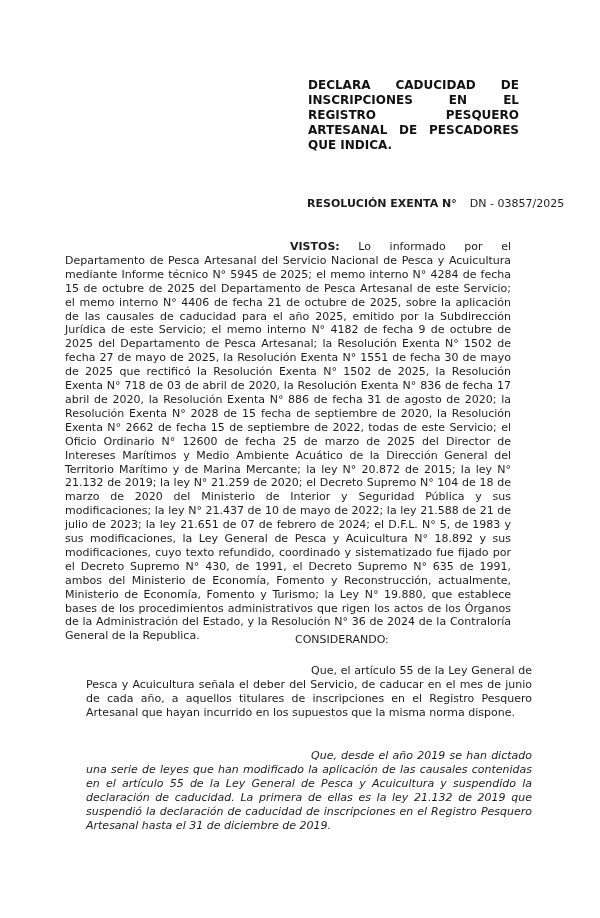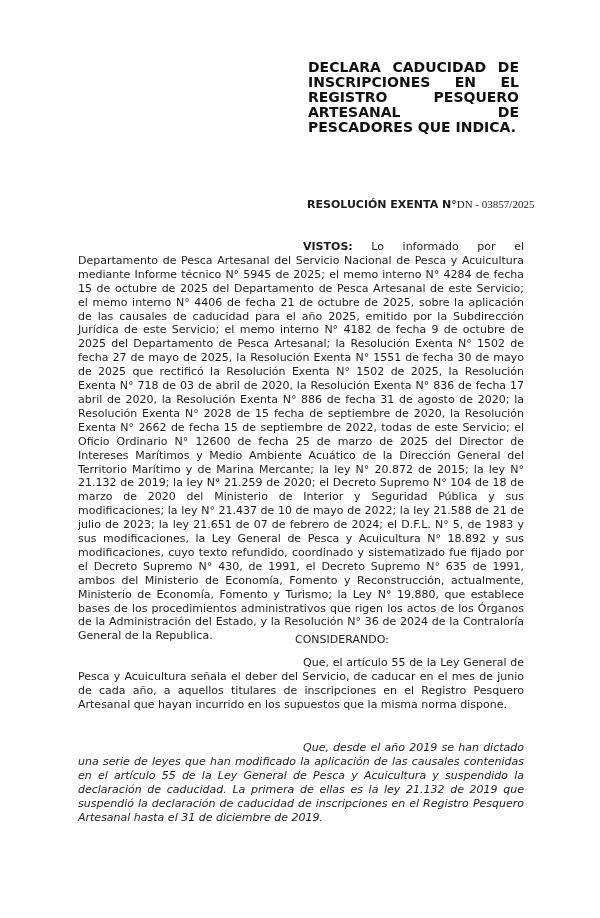--- a/index.html
+++ b/index.html
@@ -14,47 +14,47 @@
     background: #ffffff;
     font-family: "DejaVu Sans", "Liberation Sans", sans-serif;
     color: #1c1c1c;
     overflow: hidden;
   }
   .abs { position: absolute; }
   .bold { font-weight: bold; }
 
   .doc-title {
     left: 308px;
-    top: 60px;
+    top: 78px;
     width: 211px;
-    font-size: 14px;
+    font-size: 12px;
     line-height: 15px;
     font-weight: bold;
     text-align: justify;
     color: #111;
   }
   .place-date {
     left: 307px;
     top: 149px;
     font-size: 11px;
     line-height: 14px;
     white-space: nowrap;
   }
   .resolution-line {
     left: 307px;
     top: 197px;
     font-size: 11px;
     line-height: 14px;
     white-space: nowrap;
   }
   .resolution-number {
-    font-family: Liberation Serif, serif;
+    margin-left: 13px;
   }
   .vistos-par {
-    left: 78px;
+    left: 65px;
     top: 240px;
     width: 446px;
     font-size: 11px;
     line-height: 13.9px;
     text-align: justify;
     text-indent: 225px;
     margin: 0;
   }
   .considerando-heading {
     left: 295px;
@@ -64,21 +64,21 @@
     font-weight: normal;
     white-space: nowrap;
   }
   .body-par {
     left: 78px;
     width: 446px;
     font-size: 11px;
     line-height: 14px;
     text-align: justify;
     text-indent: 225px;
-    margin: 0;
+    margin: 8px;
   }
   .par-1 { top: 656px; }
   .par-2 { top: 741px; font-style: italic; }
 </style>
 </head>
 <body>
 
 <div class="page">
 
   <div class="abs doc-title">DECLARA CADUCIDAD DE INSCRIPCIONES EN EL REGISTRO PESQUERO ARTESANAL DE PESCADORES QUE INDICA.</div>

